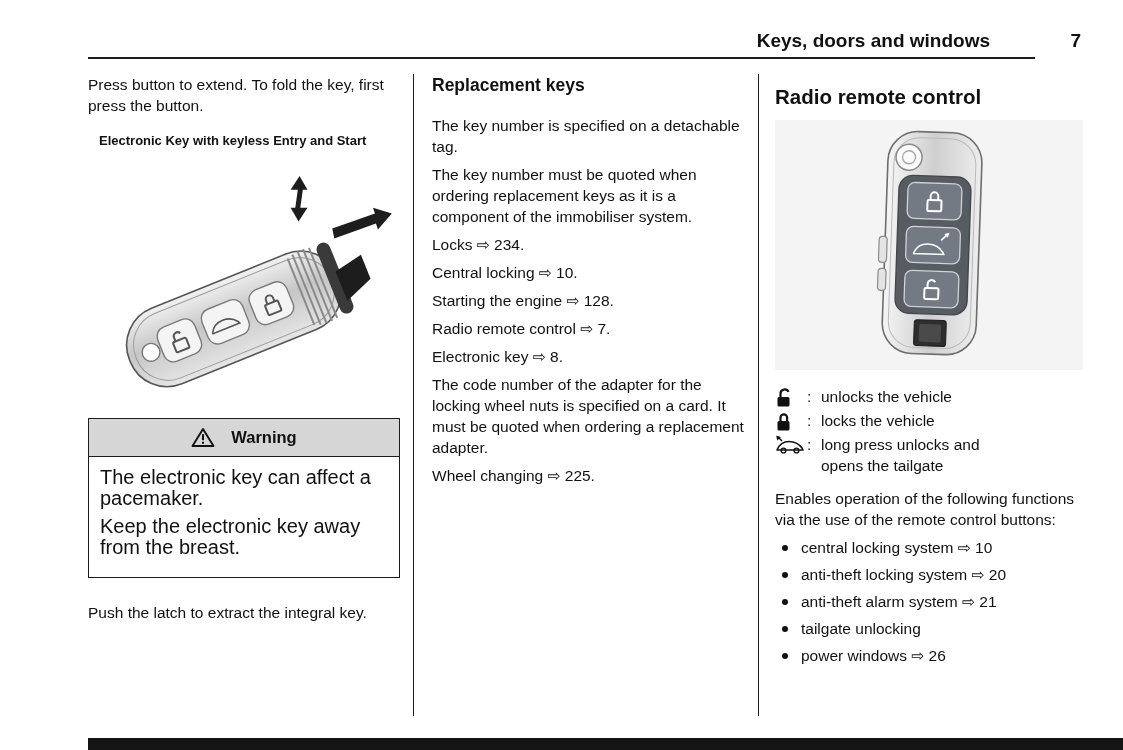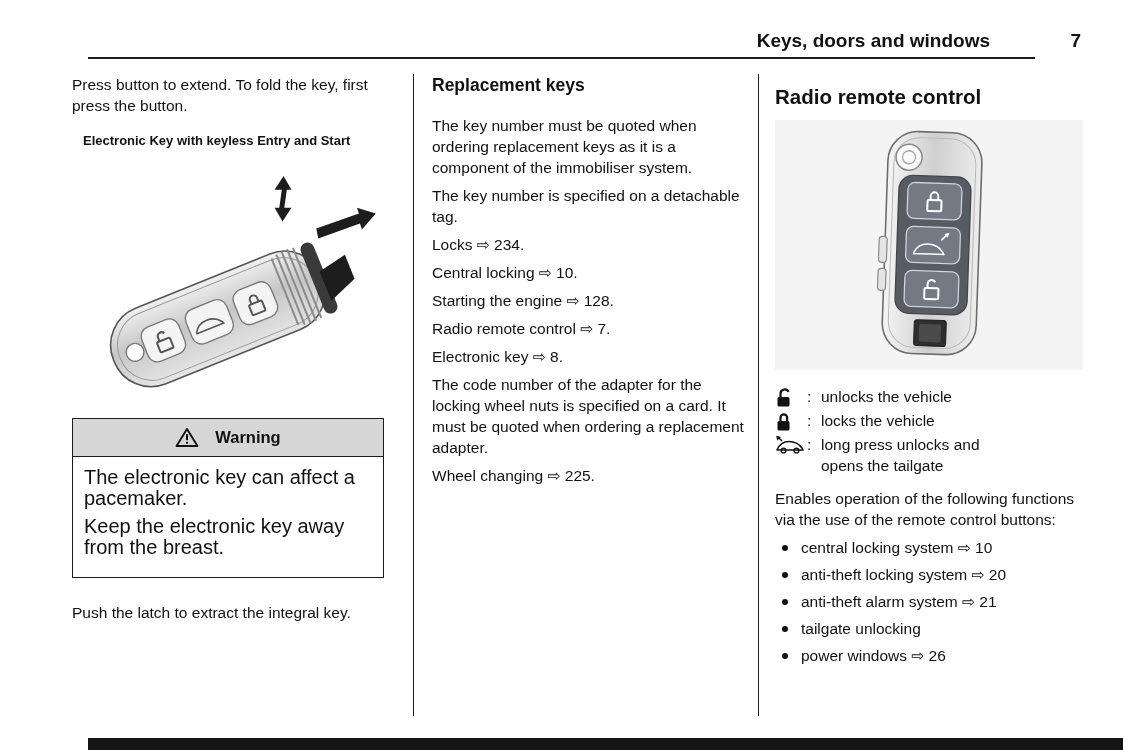--- a/index.html
+++ b/index.html
@@ -7,21 +7,21 @@
   body { font-family:"Liberation Sans", sans-serif; color:#111; }
   .page { position:relative; width:1123px; height:750px; background:#fff; overflow:hidden; }
 
   
   .chapter-title { position:absolute; top:30px; right:133px; font-size:19px; font-weight:bold; }
   .page-number  { position:absolute; top:30px; right:42px;  font-size:19px; font-weight:bold; }
   .header-rule  { position:absolute; top:57px; left:88px; width:947px; height:2px; background:#1c1c1c; }
 
   
   .col { position:absolute; top:74px; }
-  .col1 { left:72px;  width:312px; }
+  .col1 { left:88px;  width:312px; }
   .col2 { left:432px; width:313px; }
   .col3 { left:775px; width:308px; }
   .vsep { position:absolute; top:74px; width:1px; height:642px; background:#1c1c1c; }
   .sep1 { left:413px; }
   .sep2 { left:758px; }
 
   p, h2, h3 { margin:0; }
   .body-text { font-size:15.5px; line-height:21px; margin-bottom:7px; }
   .sub-heading { font-size:13px; line-height:23px; font-weight:bold; margin:13px 11px 10px; }
   .mid-heading { font-size:17.5px; line-height:23px; font-weight:bold; margin:0 0 18px; }
@@ -128,22 +128,22 @@
       </div>
     </div>
 
     <p class="body-text" style="margin-top:24px;">Push the latch to extract the integral key.</p>
   </div>
 
   <div class="vsep sep1"></div>
 
   <div class="col col2">
     <h3 class="mid-heading">Replacement keys</h3>
+    <p class="body-text">The key number is specified on a detachable tag.</p>
     <p class="body-text">The key number must be quoted when ordering replacement keys as it is a component of the immobiliser system.</p>
-    <p class="body-text">The key number is specified on a detachable tag.</p>
     <p class="body-text">Locks ⇨ 234.</p>
     <p class="body-text">Central locking ⇨ 10.</p>
     <p class="body-text">Starting the engine ⇨ 128.</p>
     <p class="body-text">Radio remote control ⇨ 7.</p>
     <p class="body-text">Electronic key ⇨ 8.</p>
     <p class="body-text">The code number of the adapter for the locking wheel nuts is specified on a card. It must be quoted when ordering a replacement adapter.</p>
     <p class="body-text">Wheel changing ⇨ 225.</p>
   </div>
 
   <div class="vsep sep2"></div>

